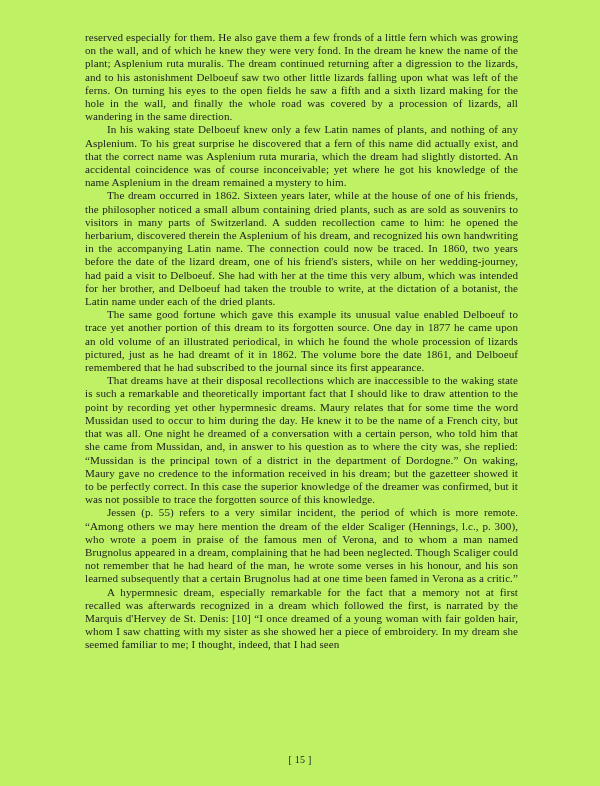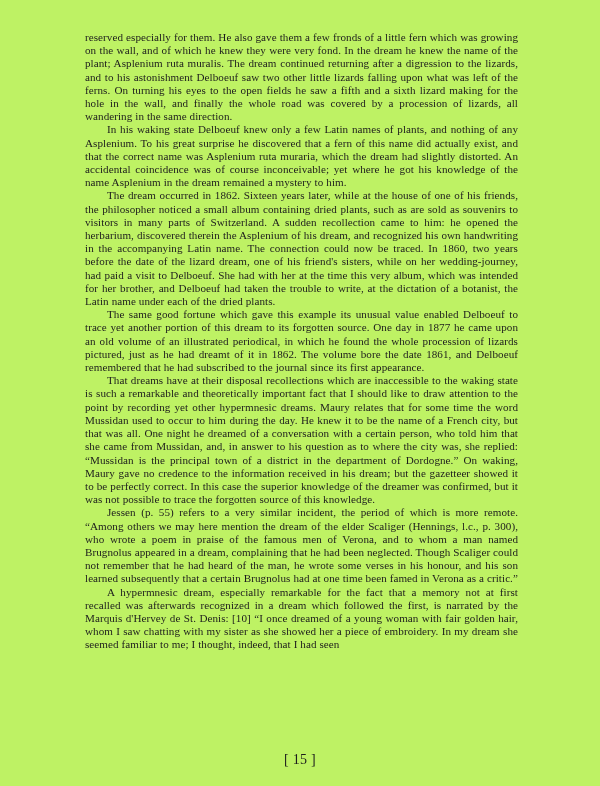--- a/index.html
+++ b/index.html
@@ -42,21 +42,21 @@
   }
   p.body-para.first {
     text-indent: 0;
   }
   .page-number {
     position: absolute;
     left: 0;
     top: 753px;
     width: 600px;
     text-align: center;
-    font-size: 14px;
+    font-size: 10px;
     line-height: 13px;
     color: #1c1c1c;
     letter-spacing: 0.02em;
   }
 </style>
 </head>
 <body>
 
 <div class="page">
   <div class="text-column">

